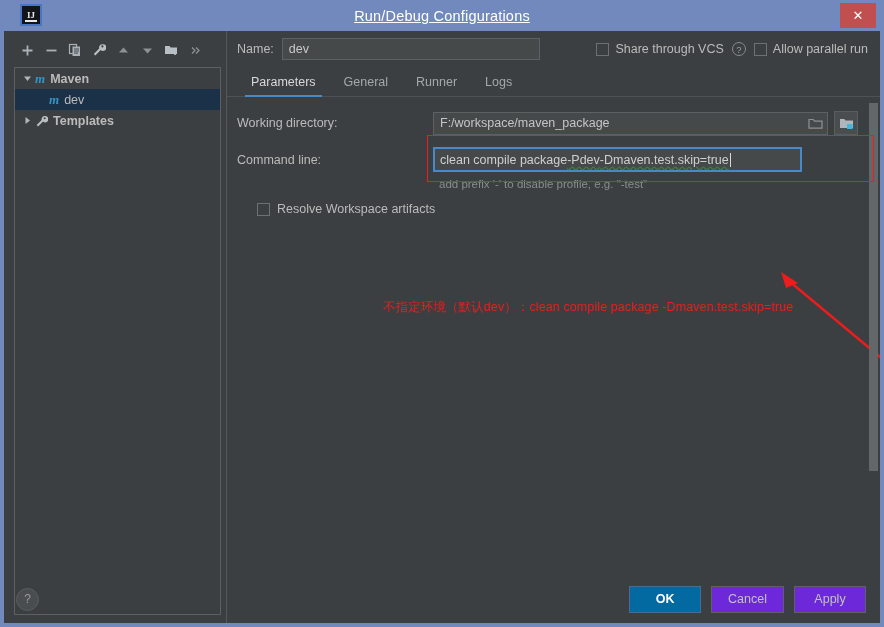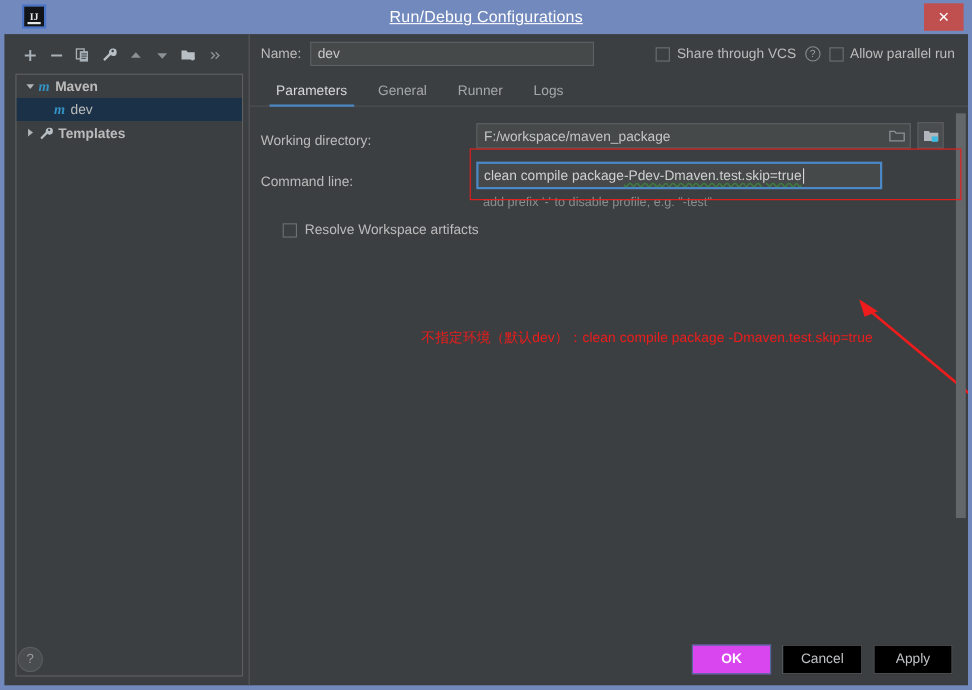--- a/index.html
+++ b/index.html
@@ -280,21 +280,21 @@
 
   .form-area {
     flex: 1;
     position: relative;
     padding: 14px 22px 0 10px;
     overflow: hidden;
   }
 
   .frow {
     display: flex;
-    align-items: flex-end;
+    align-items: center;
     margin-bottom: 12px;
     min-height: 24px;
   }
   .flabel {
     width: 196px;
     flex: 0 0 196px;
     font-size: 12.5px;
     color: #bbbbbb;
   }
   .finput {
@@ -428,29 +428,29 @@
     left: 0; top: 0;
     width: 9px;
     height: 368px;
     background: #63676a;
     cursor: pointer;
   }
   .btn {
     min-width: 72px;
     height: 27px;
     padding: 0 16px;
-    background: #000000;
+    background: #6d28d9;
     border: 1px solid #5d6163;
     color: #c0c3c5;
     font-size: 12.5px;
     cursor: pointer;
     font-family: "Liberation Sans", sans-serif;
   }
   .btn.primary {
-    background: #d946ef;
+    background: #0369a1;
     border: 1px solid #4b6b96;
     color: #ffffff;
     font-weight: bold;
   }
 
   .footer-holder {
     position: absolute;
     left: 0; right: 0; bottom: 0;
     height: 48px;
     display: flex;

